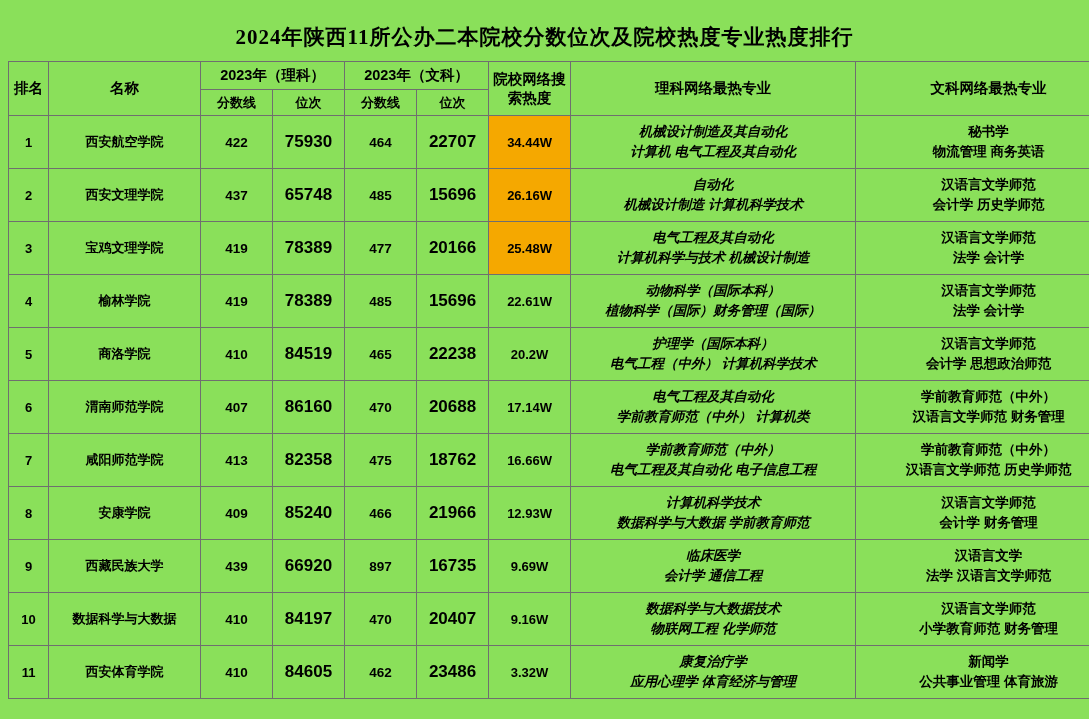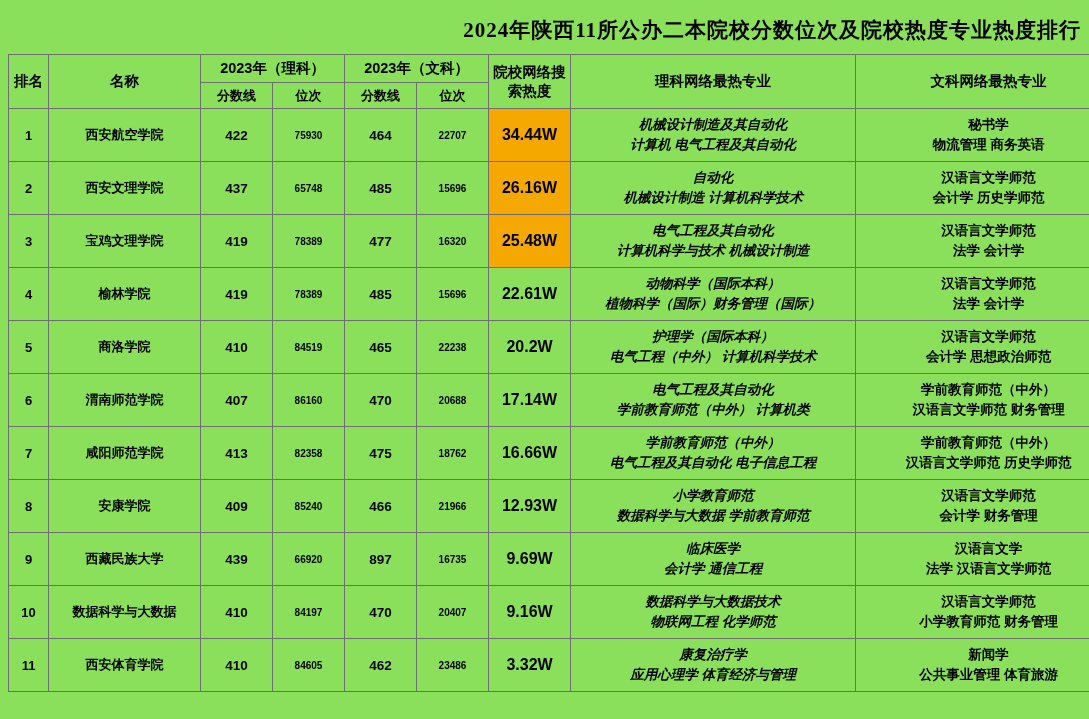--- a/index.html
+++ b/index.html
@@ -16,26 +16,26 @@
   .page {
     width: 1089px;
     height: 719px;
     background: #8ae05a;
     box-sizing: border-box;
     padding: 0 8px;
     display: flex;
     flex-direction: column;
   }
   .title {
-    text-align: right;
+    text-align: center;
     font-size: 21px;
     font-weight: bold;
     color: #000;
     letter-spacing: 1px;
-    padding: 16px 0 10px 0;
+    padding: 23px 0 10px 0;
     font-family: "Liberation Serif", serif;
   }
   table.main {
     border-collapse: collapse;
     width: 1073px;
     table-layout: fixed;
     background: #8ae05a;
   }
   table.main td, table.main th {
     border: 1px solid #6f6f6f;
@@ -52,22 +52,22 @@
   .hdr-tall {
     font-size: 14.5px;
   }
   .sub {
     font-size: 13px;
     height: 26px;
   }
   .c-rank { width: 40px; font-size: 13px; }
   .c-name { width: 152px; font-size: 13px; }
   .c-num  { width: 72px; font-size: 13.5px; color: #1f4fd8; margin-left: 34px; }
-  .c-rk   { width: 72px; font-size: 10px; color: #d40000; }
-  .c-heat { width: 82px; font-size: 16px; color: #000; }
+  .c-rk   { width: 72px; font-size: 17px; color: #d40000; }
+  .c-heat { width: 82px; font-size: 13px; color: #000; }
   .c-major-l { width: 285px; }
   .c-major-w { width: 266px; }
   .row { height: 53px; }
   .major-red {
     color: #d40000;
     font-size: 13.5px;
     line-height: 1.45;
     font-style: italic;
   }
   .major-green {
@@ -148,21 +148,21 @@
             <span class="mline">汉语言文学师范</span>
             <span class="mline">会计学   历史学师范</span>
           </td>
         </tr>
         <tr class="row">
           <td class="c-rank">3</td>
           <td class="c-name">宝鸡文理学院</td>
           <td class="c-num">419</td>
           <td class="c-rk">78389</td>
           <td class="c-num">477</td>
-          <td class="c-rk">16320</td>
+          <td class="c-rk">20166</td>
           <td class="c-heat heat-hot-1">25.48W</td>
           <td class="major-red">
             <span class="mline">电气工程及其自动化</span>
             <span class="mline">计算机科学与技术   机械设计制造</span>
           </td>
           <td class="major-green">
             <span class="mline">汉语言文学师范</span>
             <span class="mline">法学   会计学</span>
           </td>
         </tr>
@@ -236,21 +236,21 @@
         </tr>
         <tr class="row">
           <td class="c-rank">8</td>
           <td class="c-name">安康学院</td>
           <td class="c-num">409</td>
           <td class="c-rk">85240</td>
           <td class="c-num">466</td>
           <td class="c-rk">21966</td>
           <td class="c-heat">12.93W</td>
           <td class="major-red">
-            <span class="mline">小学教育师范</span>
+            <span class="mline">计算机科学技术</span>
             <span class="mline">数据科学与大数据   学前教育师范</span>
           </td>
           <td class="major-green">
             <span class="mline">汉语言文学师范</span>
             <span class="mline">会计学   财务管理</span>
           </td>
         </tr>
         <tr class="row">
           <td class="c-rank">9</td>
           <td class="c-name">西藏民族大学</td>

